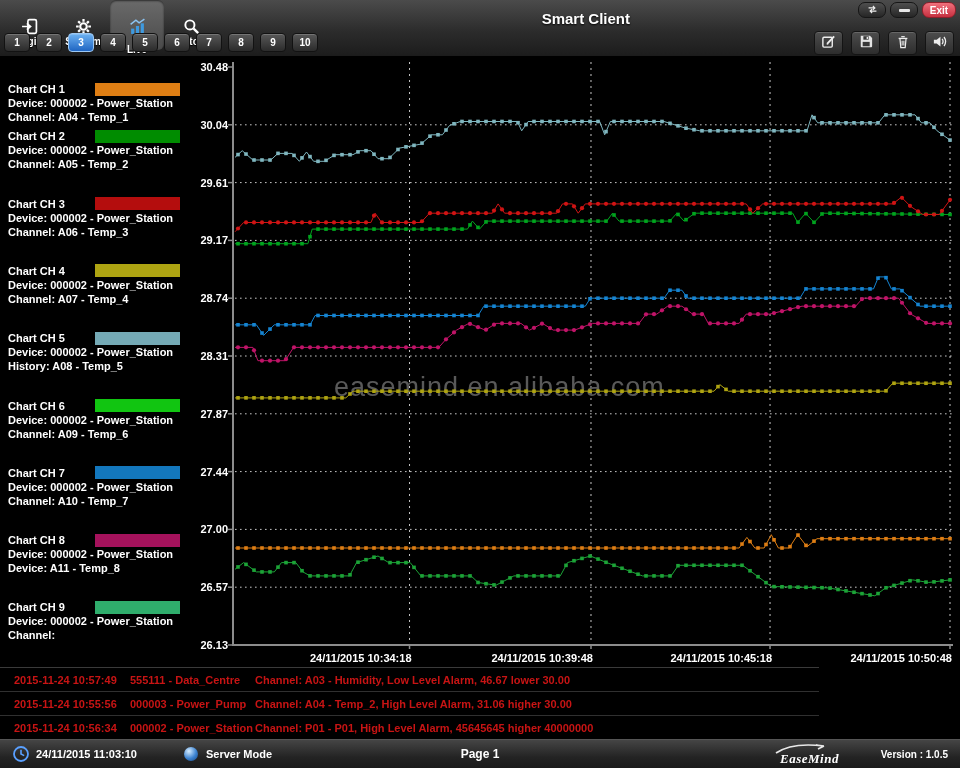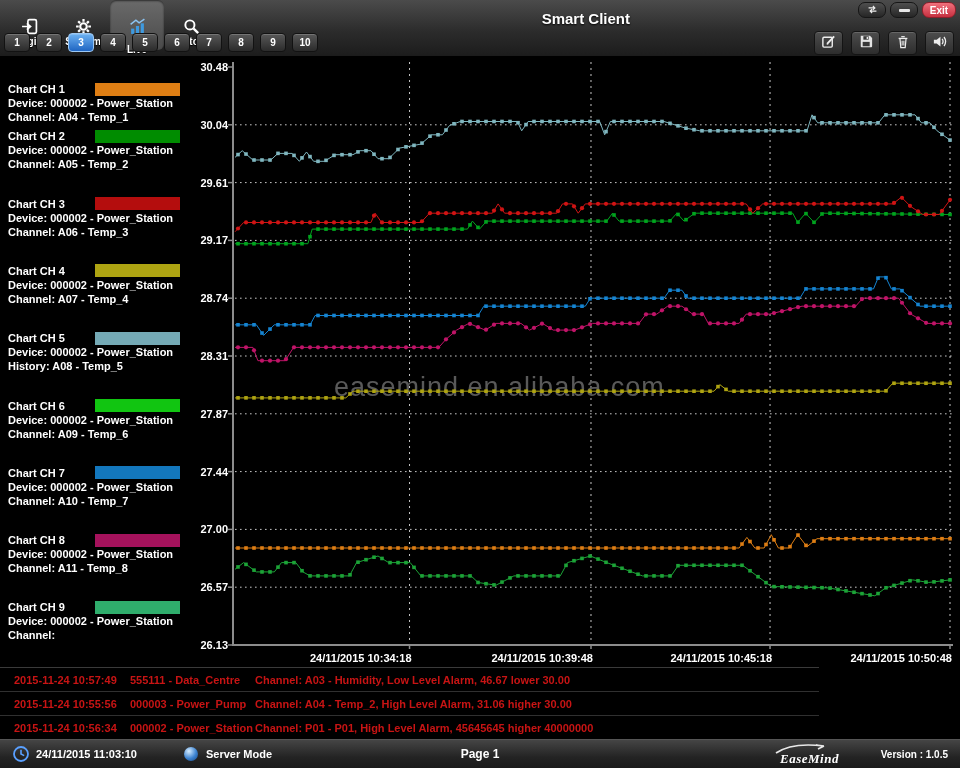--- a/index.html
+++ b/index.html
@@ -240,21 +240,21 @@
         </div>
         <div class="ch-line">Device: 000002 - Power_Station</div>
         <div class="ch-line">Channel: A10 - Temp_7</div>
       </div>
       <div class="ch-block" style="top: 476.1px;">
         <div class="ch-row1">
           <span class="ch-name">Chart CH 8</span>
           <span class="ch-swatch" style="background:#A5125C"></span>
         </div>
         <div class="ch-line">Device: 000002 - Power_Station</div>
-        <div class="ch-line">Channel: A11 - Temp_8</div>
+        <div class="ch-line">Device: A11 - Temp_8</div>
       </div>
       <div class="ch-block" style="top: 543.4px;">
         <div class="ch-row1">
           <span class="ch-name">Chart CH 9</span>
           <span class="ch-swatch" style="background:#2FAD6C"></span>
         </div>
         <div class="ch-line">Device: 000002 - Power_Station</div>
         <div class="ch-line">Channel:</div>
       </div>
     </div>

